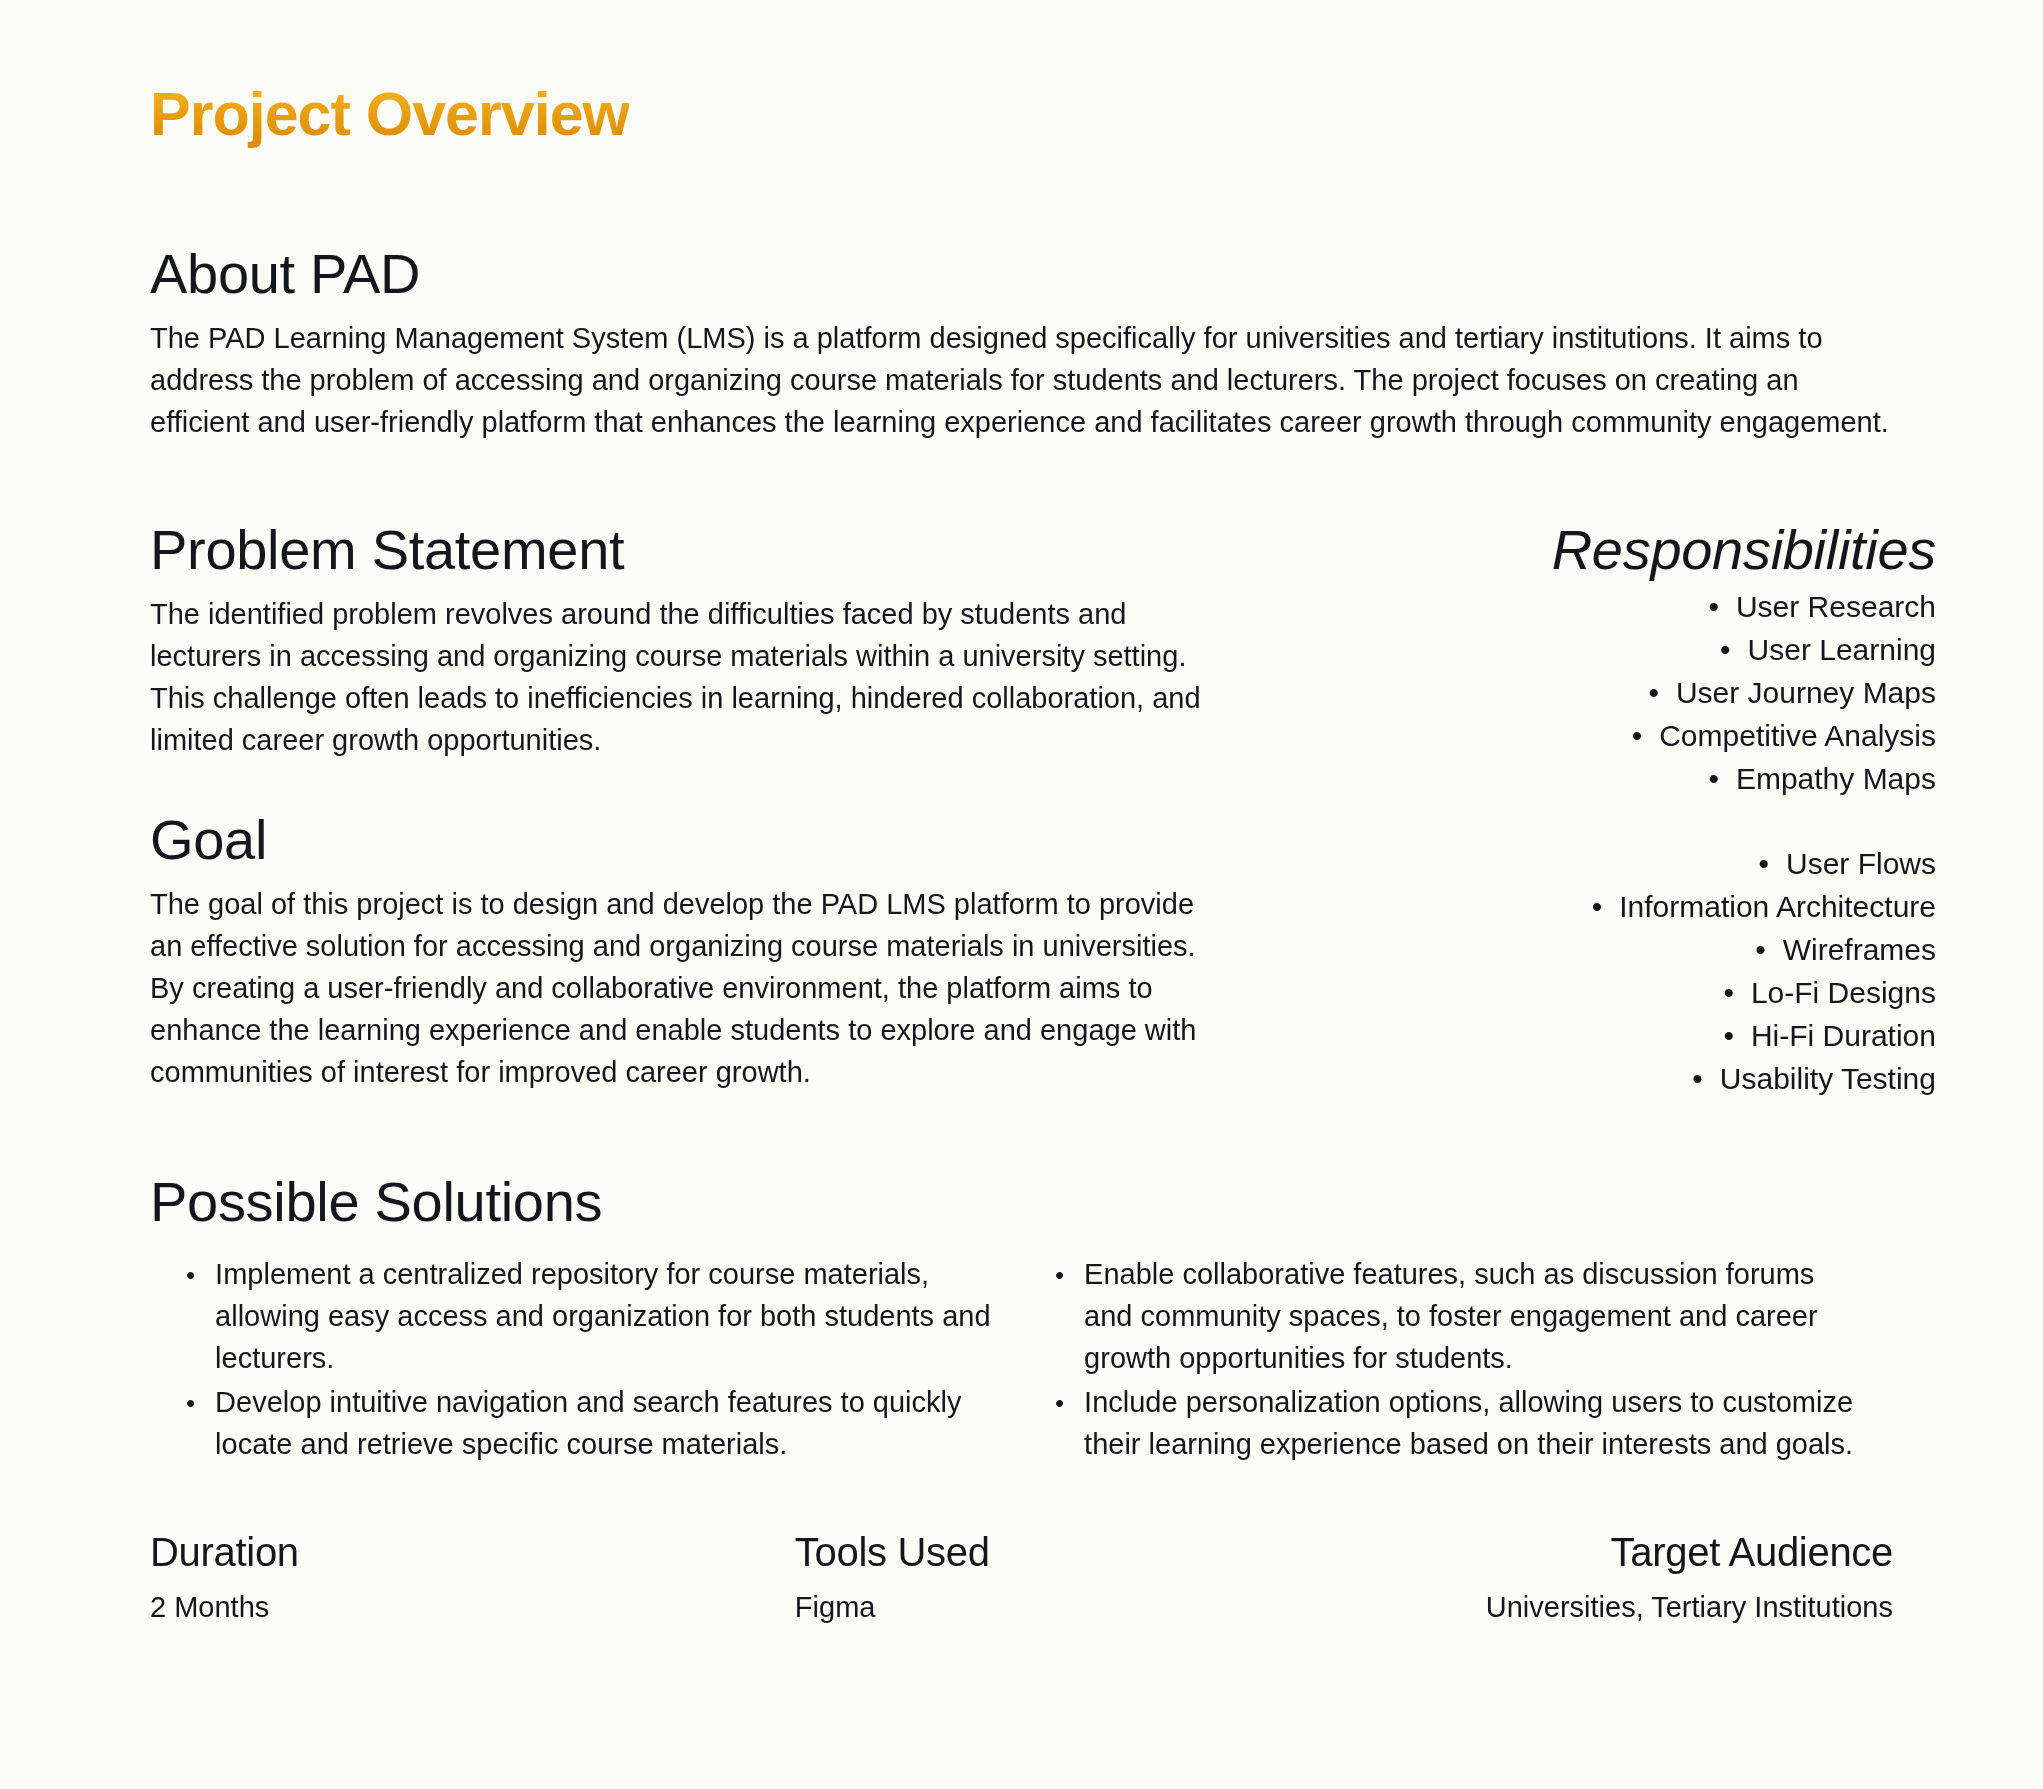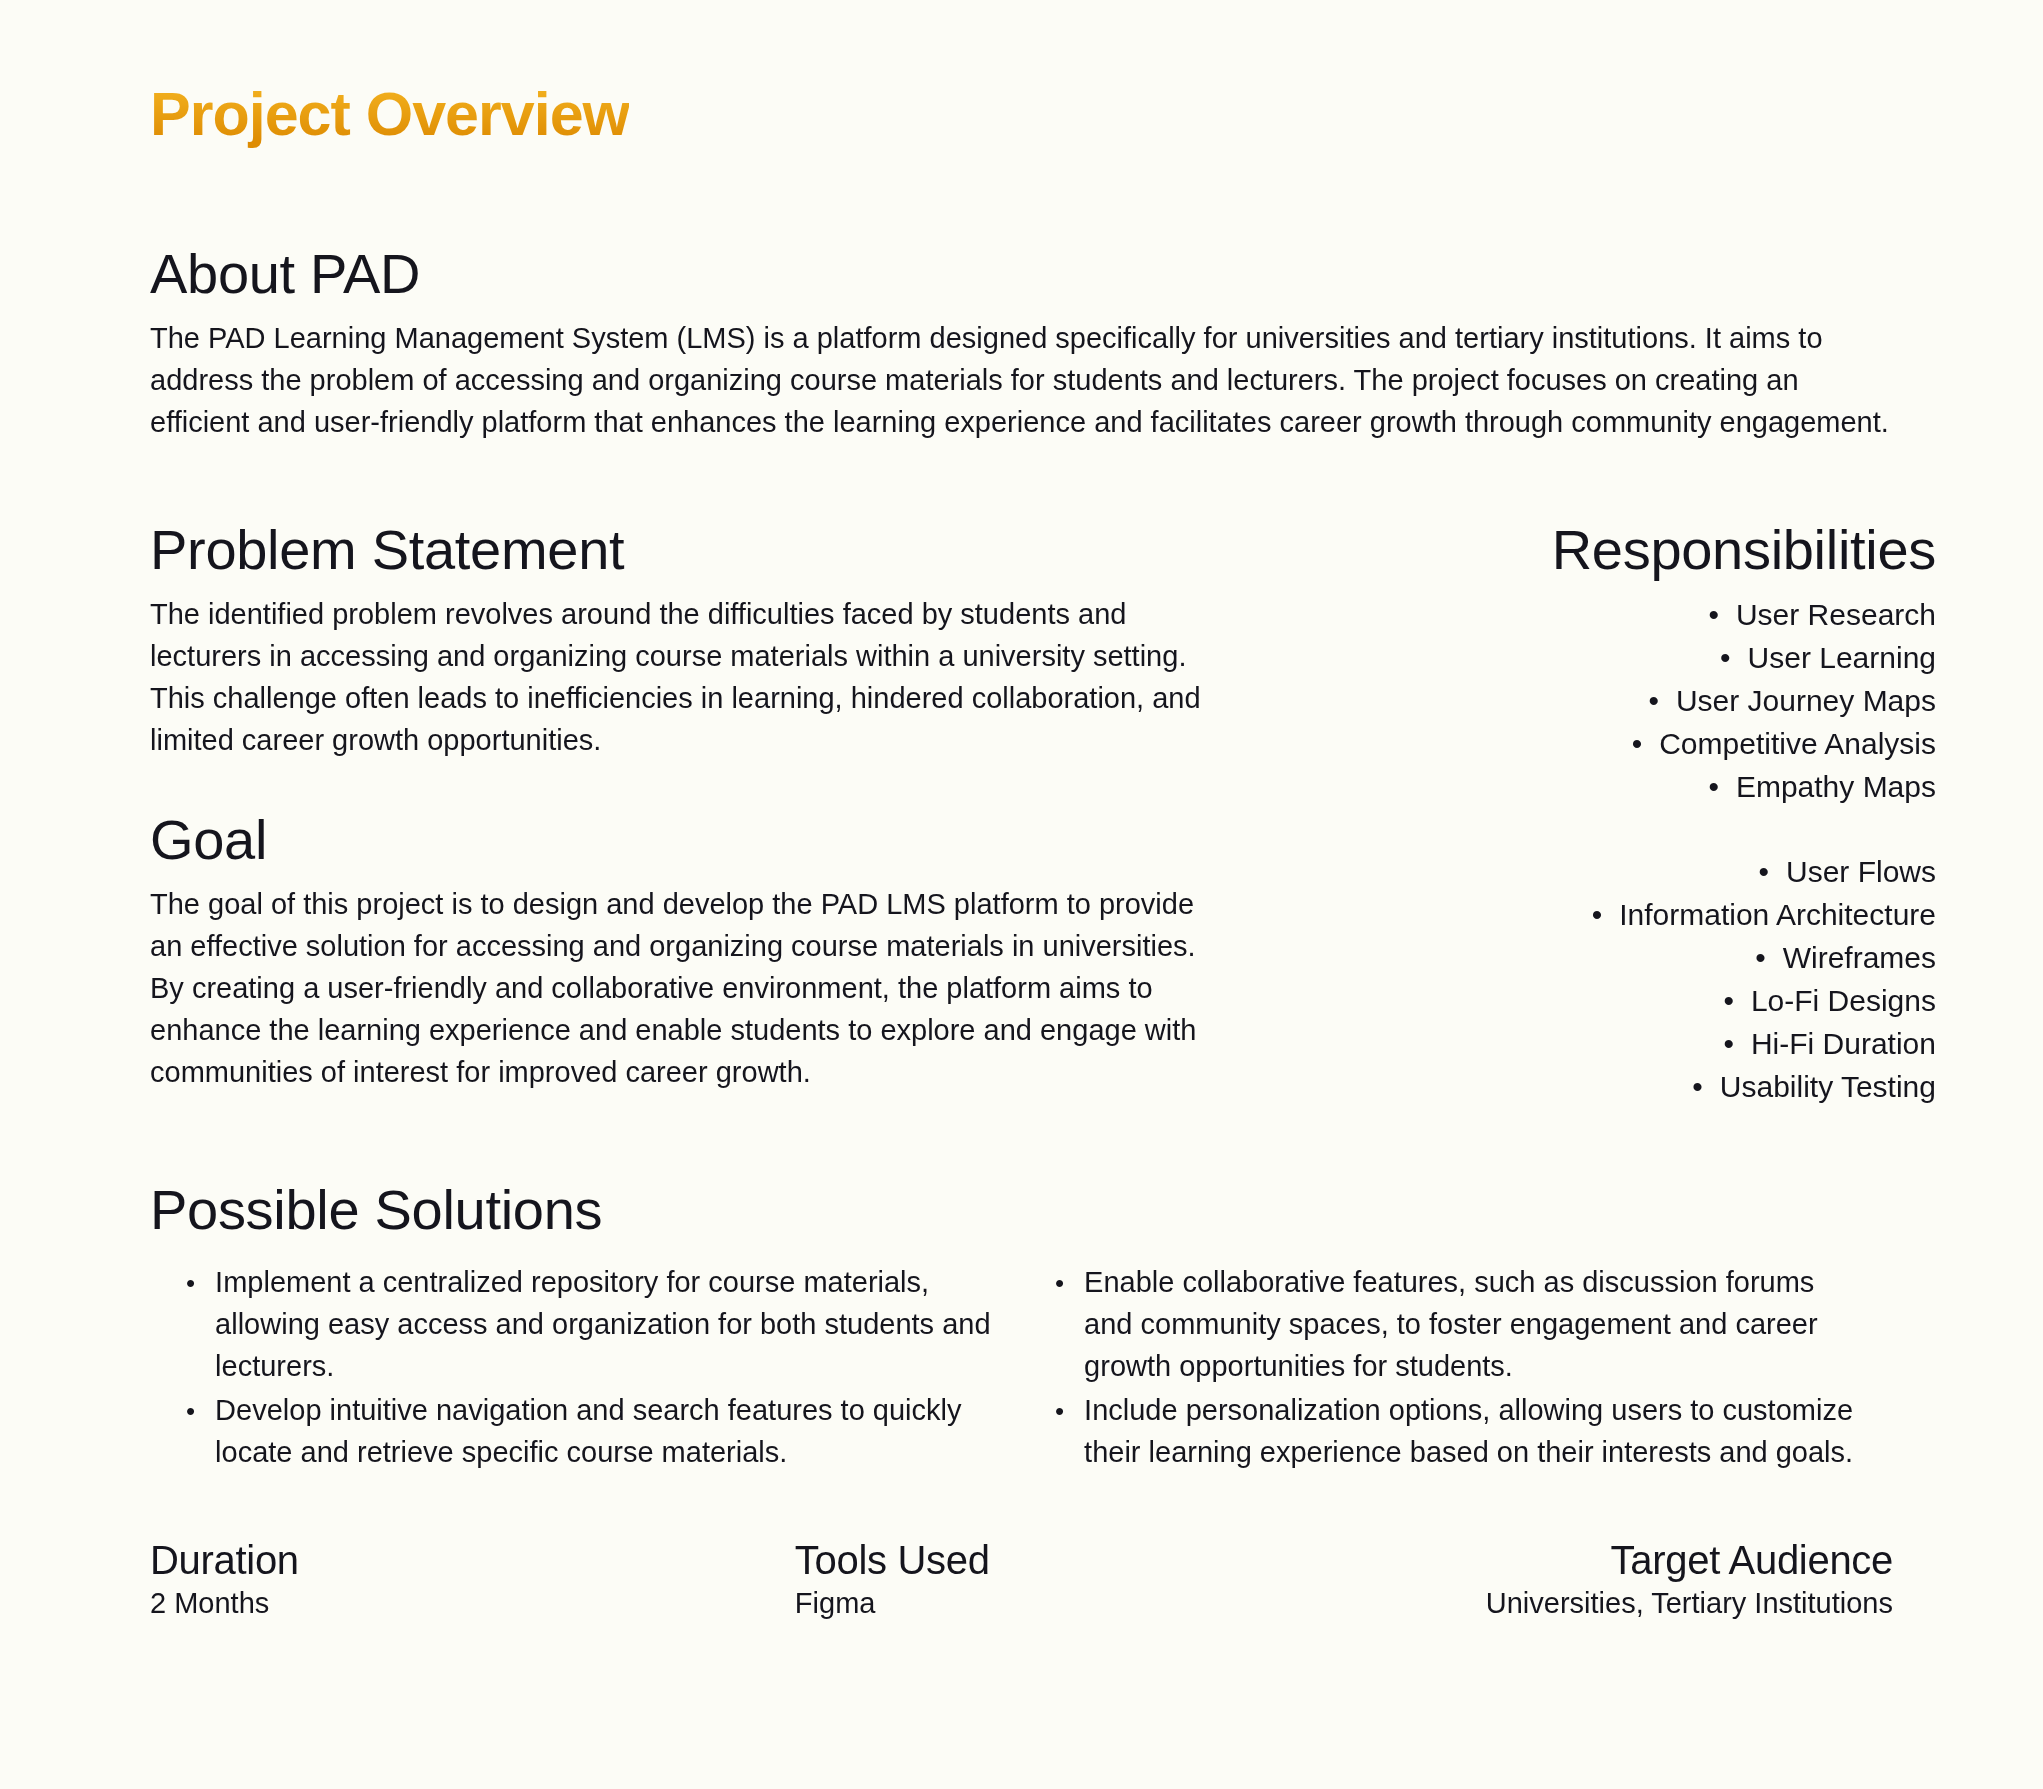--- a/index.html
+++ b/index.html
@@ -44,21 +44,21 @@
 
   .two-col {
     display: grid;
     grid-template-columns: 1059px 683px;
     margin-top: 72px;
     gap: 44px;
   }
   .left-col .goal-block { margin-top: 44px; }
 
   .right-col { text-align: right; }
-  .right-col h2.section-heading { margin-bottom: 8px; }
+  .right-col h2.section-heading { margin-bottom: 0; font-style: italic; }
   ul.r-list {
     list-style: none;
     margin: 0; padding: 0;
   }
   ul.r-list li {
     display: flex;
     justify-content: flex-end;
     align-items: baseline;
     gap: 17px;
     font-size: 30px;
@@ -87,21 +87,21 @@
   }
   ul.s-list li .dot { font-size: 26px; }
   ul.s-list li .li-text { max-width: 782px; }
 
   .footer-row {
     display: flex;
     justify-content: space-between;
     margin-top: 61px;
   }
   .footer-block h3 {
-    margin: 0 0 0 0;
+    margin: 0 0 12px 0;
     font-size: 40px;
     font-weight: 500;
     letter-spacing: -0.3px;
     line-height: 1.2;
   }
   .footer-block .footer-value { font-size: 29px; line-height: 38px; }
   .footer-block.fb-left { text-align: left; }
   .footer-block.fb-center { text-align: left; }
   .footer-block.fb-right { text-align: right; }
 </style>

